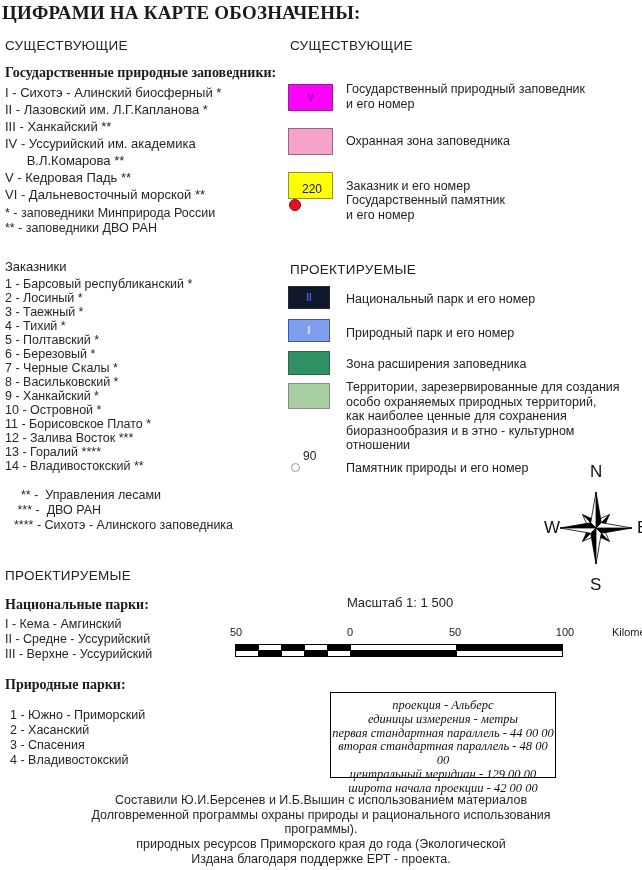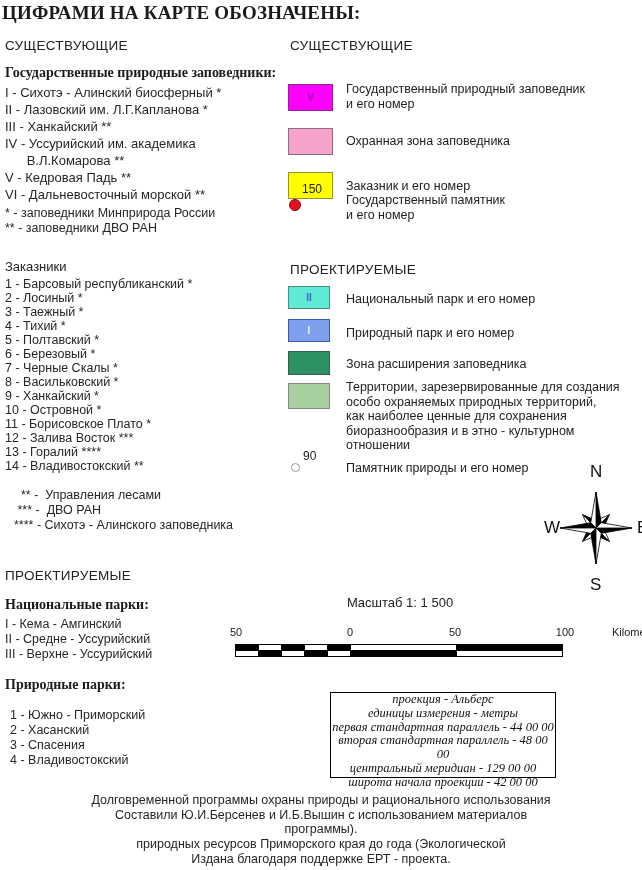--- a/index.html
+++ b/index.html
@@ -18,21 +18,21 @@
           display:flex;align-items:center;justify-content:center;
           font-size:10px;font-weight:bold;}
   .leg-label{font-size:12.5px;line-height:14.5px;color:#222;width:300px;}
   .marker-num{font-size:12px;color:#222;}
   .scale-row{display:flex;}
   .scale-seg{height:5px;border:1px solid #000;box-sizing:content-box;}
   .scale-seg + .scale-seg{margin-left:-1px;}
   .tick{font-size:11px;color:#222;position:absolute;transform:translateX(-50%);}
   .proj-box{border:1px solid #000;font-family:"Liberation Serif",serif;
             font-style:italic;font-size:12.5px;line-height:13.8px;
-            text-align:center;box-sizing:border-box;color:#111;}
+            text-align:center;padding-top:6px;box-sizing:border-box;color:#111;}
   .credits{width:642px;text-align:center;font-size:12.5px;line-height:14.5px;color:#262626;}
   .compass-label{font-size:17px;color:#111;position:absolute;}
 </style>
 </head>
 <body>
 
 <div class="abs serif-bold page-title" style="left:2px;top:2px;">ЦИФРАМИ НА КАРТЕ ОБОЗНАЧЕНЫ:</div>
 
 <div class="abs sec-header" style="left:5px;top:38px;">СУЩЕСТВУЮЩИЕ</div>
 
@@ -72,29 +72,29 @@
 <div class="abs leg-label" style="left:346px;top:134px;">
   <div>Охранная зона заповедника</div>
 </div>
 
 <div class="abs swatch" style="left: 288px; top: 172px; width: 45px; height: 27px; background-color: rgb(255, 255, 0);"></div>
 <div class="abs leg-label" style="left:346px;top:179px;">
   <div>Заказник и его номер</div>
 </div>
 
 <div class="abs" style="left: 289px; top: 199px; width: 12px; height: 12px; border-radius: 50%; border: 1px solid rgb(141, 10, 10); box-sizing: border-box; background-color: rgb(227, 16, 33);"></div>
-<div class="abs marker-num" style="left:302px;top:182px;">150</div>
+<div class="abs marker-num" style="left:302px;top:182px;">220</div>
 <div class="abs leg-label" style="left:346px;top:193px;">
   <div>Государственный памятник</div>
   <div>и его номер</div>
 </div>
 
 <div class="abs sec-header" style="left:290px;top:262px;">ПРОЕКТИРУЕМЫЕ</div>
 
-<div class="abs swatch" style="left: 288px; top: 286px; width: 42px; height: 23px; background-color: #5eead4;">
+<div class="abs swatch" style="left: 288px; top: 286px; width: 42px; height: 23px; background-color: #0f172a;">
   <span style="color: rgb(68, 102, 204);">II</span>
 </div>
 <div class="abs leg-label" style="left:346px;top:292px;">
   <div>Национальный парк и его номер</div>
 </div>
 
 <div class="abs swatch" style="left: 288px; top: 319px; width: 42px; height: 23px; border-color: rgb(58, 87, 176); background-color: rgb(125, 159, 238);">
   <span style="color: rgb(234, 241, 255);">I</span>
 </div>
 <div class="abs leg-label" style="left:346px;top:326px;">
@@ -183,19 +183,19 @@
 <div class="abs proj-box" style="left:330px;top:692px;width:226px;height:86px;">
     <div>проекция - Альберс</div>
     <div>единицы измерения - метры</div>
     <div>первая стандартная параллель - 44 00 00</div>
     <div>вторая стандартная параллель - 48 00 00</div>
     <div>центральный меридиан - 129 00 00</div>
     <div>широта начала проекции - 42 00 00</div>
   </div>
 
 <div class="abs credits" style="left:0px;top:793px;">
+    <div>Составили Ю.И.Берсенев и И.Б.Вышин с использованием материалов</div>
     <div>Долговременной программы охраны природы и рационального использования</div>
-    <div>Составили Ю.И.Берсенев и И.Б.Вышин с использованием материалов</div>
     <div>программы).</div>
     <div>природных ресурсов Приморского края до  года (Экологической</div>
   </div>
 
 <div class="abs credits" style="left:0px;top:852px;">Издана благодаря поддержке ЕРТ - проекта.</div>
 
 </body></html>

